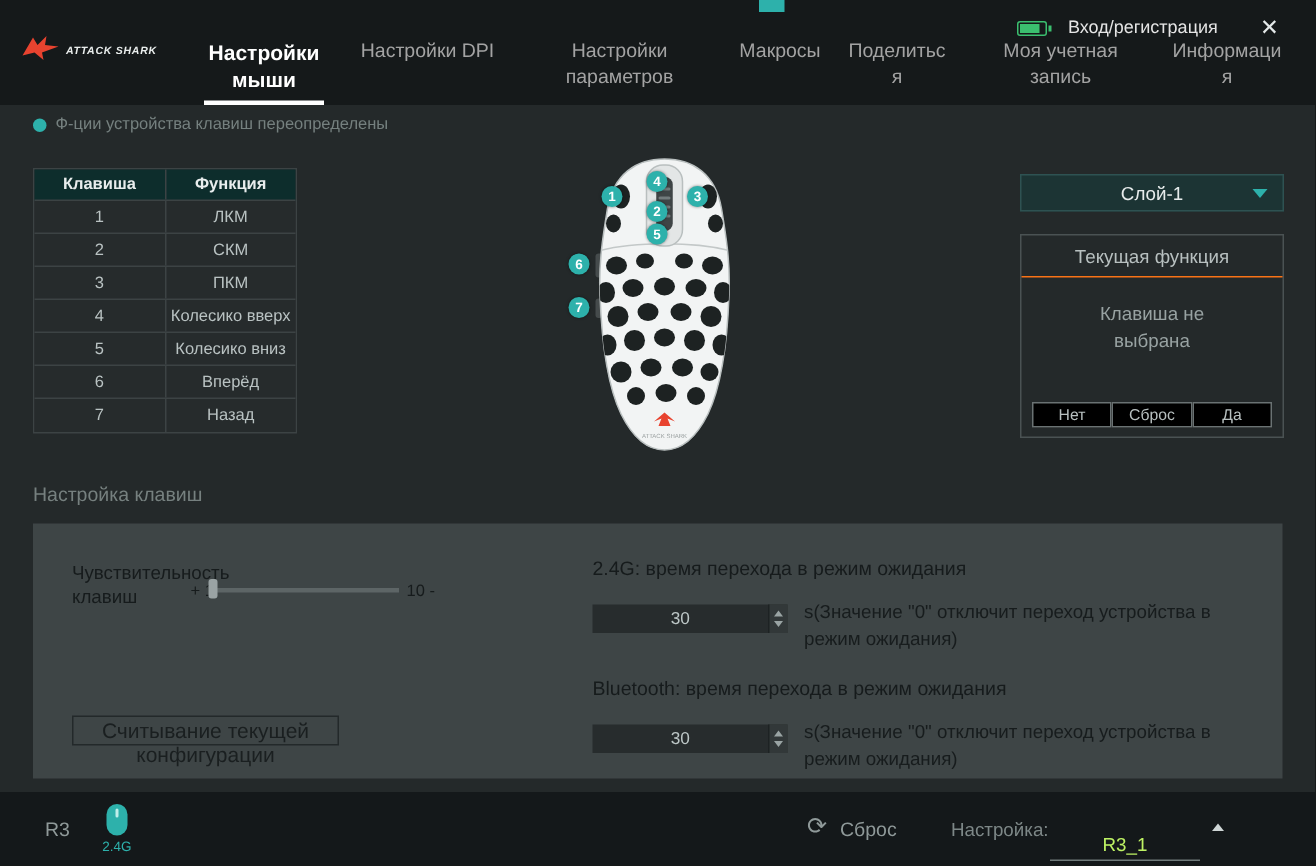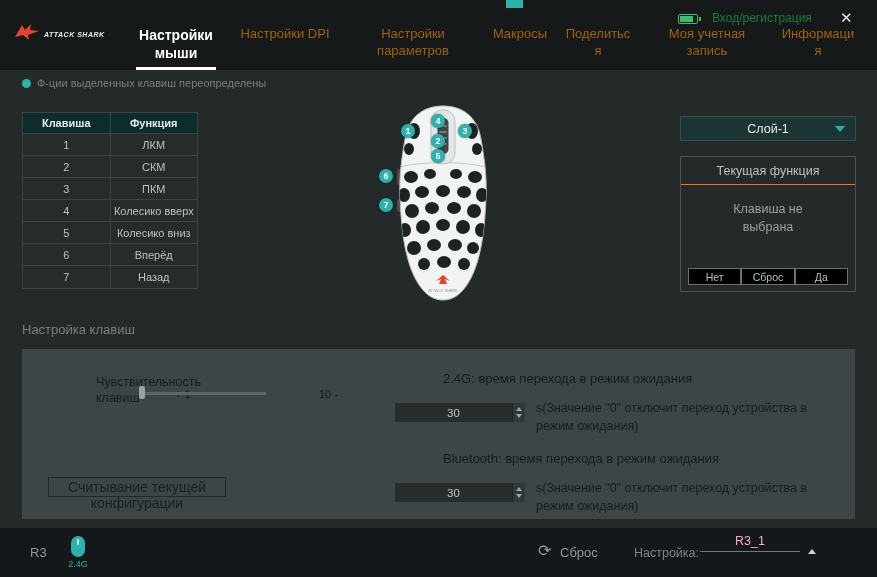--- a/index.html
+++ b/index.html
@@ -6,26 +6,26 @@
   * { box-sizing:border-box; }
   .screen {
     position:relative; width:877px; height:577px; overflow:hidden;
     background:#24292a; font-family:"Liberation Sans", sans-serif;
   }
   
   .topbar { position:absolute; left:0; top:0; width:877px; height:70px; background:#15191a; }
   .logo { position:absolute; left:14px; top:22px; display:flex; align-items:center; gap:4px; }
   .logo-text { color:#e9edec; font-size:7px; font-weight:700; font-style:italic; letter-spacing:.5px; }
   .nav-tab {
-    position:absolute; top:26px; text-align:center; font-size:13px; color:#a16207;
+    position:absolute; top:26px; text-align:center; font-size:13px; color:#a3a3a3;
     line-height:1.3; overflow-wrap:break-word; cursor:default;
   }
   .nav-tab.active { color:#ffffff; font-weight:700; font-size:14px; }
   .nav-tab.active::after { content:""; display:block; width:80px; height:3px; background:#ffffff; margin:5px auto 0; }
-  .login-link { position:absolute; left:712px; top:11px; font-size:12px; color:#15803d; cursor:pointer; }
+  .login-link { position:absolute; left:712px; top:11px; font-size:12px; color:#e5e5e5; cursor:pointer; }
   .close-btn { position:absolute; left:836px; top:7px; font-size:15px; color:#e4e9e9; cursor:pointer; padding:2px 4px; }
   .battery { position:absolute; left:678px; top:14px; width:20px; height:10px; border:1px solid #3bbf6f; border-radius:2px; }
   .battery::before { content:""; position:absolute; left:1px; top:1px; bottom:1px; width:13px; background:#3bbf6f; }
   .battery::after { content:""; position:absolute; right:-4px; top:2px; width:2px; height:4px; background:#3bbf6f; }
   .indicator { position:absolute; left:506px; top:0; width:17px; height:8px; background:#2db1ab; }
   
   .legend { position:absolute; left:22px; top:77px; display:flex; align-items:center; gap:6px; }
   .legend-dot { width:9px; height:9px; border-radius:50%; background:#2db1ab; }
   .legend-text { font-size:11px; color:#75807f; }
   
@@ -60,43 +60,43 @@
   .cur-fn-btns { position:absolute; left:0; right:0; bottom:6px; display:flex;
     justify-content:space-between; padding:0 7px; }
   .cf-btn { width:61px; height:17px; background:#000000; border:1px solid #6a7273;
     color:#b8c0c0; font-size:10.5px; display:flex; align-items:center; justify-content:center; cursor:pointer; }
   
   .sec-tab { position:absolute; top:322px; font-size:13px; cursor:pointer; }
   .sec-tab.inactive { color:#76807f; }
   .sec-tab.active { color:#ffffff; font-size:13.5px; padding-bottom:5px; border-bottom:2px solid #ffffff; }
   
   .settings-panel { position:absolute; left:22px; top:349px; width:833px; height:170px; background:#3e4546; }
-  .dark-label { position:absolute; color:#161b1c; font-size:12.5px; line-height:1.3;margin-left:48px; }
+  .dark-label { position:absolute; color:#161b1c; font-size:12.5px; line-height:1.3; }
   .slider-track { position:absolute; left:120px; top:43px; width:124px; height:3px; background:#5d6566; cursor:pointer; }
   .slider-handle { position:absolute; left:117px; top:37px; width:6px; height:13px; background:#9aa3a4; border-radius:2px; cursor:pointer; }
   .read-btn { position:absolute; left:26px; top:128px; width:178px; height:20px;
     background:transparent; border:1px solid #23292a; color:#1a1f20; font-size:14px;
     font-family:"Liberation Sans", sans-serif; cursor:pointer; }
   .num-box { position:absolute; width:130px; height:19px; background:#272c2d; }
   .num-input { width:117px; height:19px; background:transparent; border:none; color:#bcc6c6;
     font-size:11.5px; text-align:center; font-family:"Liberation Sans", sans-serif; }
   .spinners { position:absolute; right:0; top:0; width:13px; height:19px; background:#323839;
     border-left:1px solid #1d2223; display:flex; flex-direction:column; align-items:center; justify-content:space-evenly; }
   .spin-up { width:0; height:0; border-left:3px solid transparent; border-right:3px solid transparent; border-bottom:4px solid #9aa4a4; cursor:pointer; }
   .spin-down { width:0; height:0; border-left:3px solid transparent; border-right:3px solid transparent; border-top:4px solid #9aa4a4; cursor:pointer; }
   .hint { position:absolute; width:312px; color:#171c1d; font-size:12.5px; line-height:1.45; }
   
   .footer { position:absolute; left:0; top:528px; width:877px; height:49px; background:#14181a; }
   .f-device { position:absolute; left:30px; top:17px; color:#8f9999; font-size:13px; }
   .f-conn { position:absolute; left:62px; top:31px; width:32px; text-align:center; color:#2db1ab; font-size:9px; }
   .f-refresh { position:absolute; left:538px; top:13px; color:#8f9999; font-size:16px; cursor:pointer; }
   .f-reset { position:absolute; left:560px; top:17px; color:#8f9999; font-size:13px; cursor:pointer; }
   .f-plabel { position:absolute; left:634px; top:18px; color:#7d8787; font-size:12.5px; }
-  .f-profile { position:absolute; left:700px; top:2px; width:100px; height:22px;
-    border-bottom:1px solid #707a7a; color:#f9a8d4; font-size:12.5px; text-align:center;
+  .f-profile { position:absolute; left:700px; top:24px; width:100px; height:22px;
+    border-bottom:1px solid #707a7a; color:#bef264; font-size:12.5px; text-align:center;
     line-height:22px; cursor:pointer; }
   .f-caret { position:absolute; left:808px; top:21px; width:0; height:0;
     border-left:4px solid transparent; border-right:4px solid transparent; border-bottom:5px solid #cfd6d6; cursor:pointer; }
 </style>
 </head>
 <body>
 
 <div class="screen">
 
   <div class="topbar">
@@ -119,21 +119,21 @@
 
     <div class="battery"></div>
     <span class="login-link">Вход/регистрация</span>
     <span class="close-btn">✕</span>
   </div>
 
   <div class="indicator"></div>
 
   <div class="legend">
     <div class="legend-dot"></div>
-    <span class="legend-text">Ф-ции выделенных клавиш переопределены</span>
+    <span class="legend-text">Ф-ции устройства клавиш переопределены</span>
   </div>
 
   <div class="ktable">
     <div class="krow khead">
       <div class="kcell">Клавиша</div>
       <div class="kcell">Функция</div>
     </div>
     <div class="krow">
       <div class="kcell">1</div>
       <div class="kcell">ЛКМ</div>

